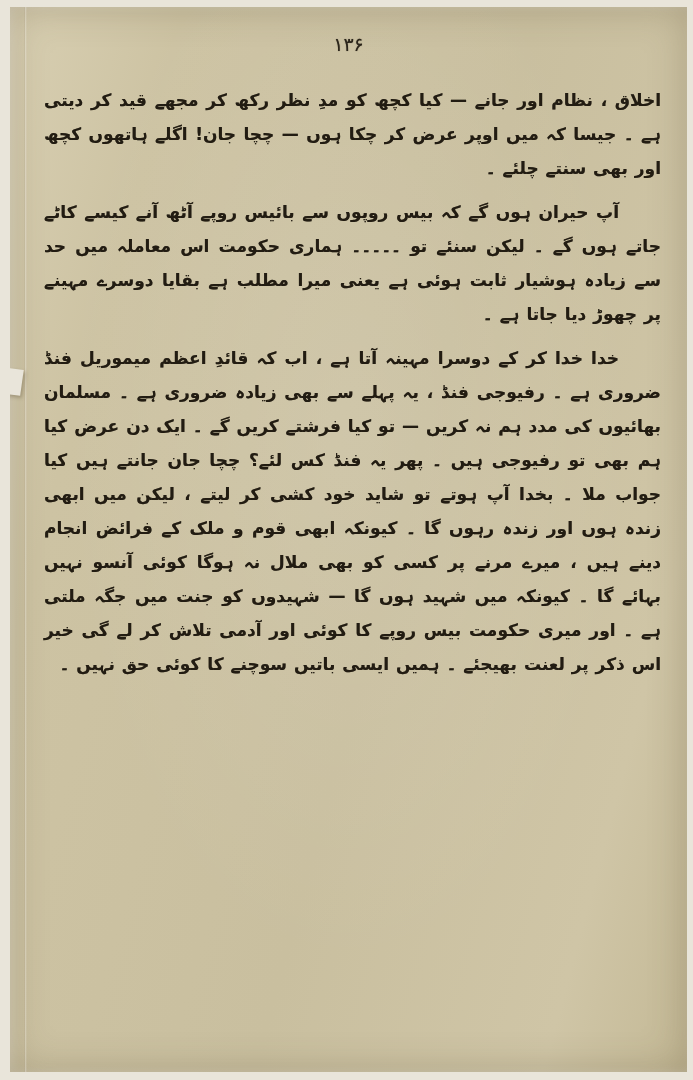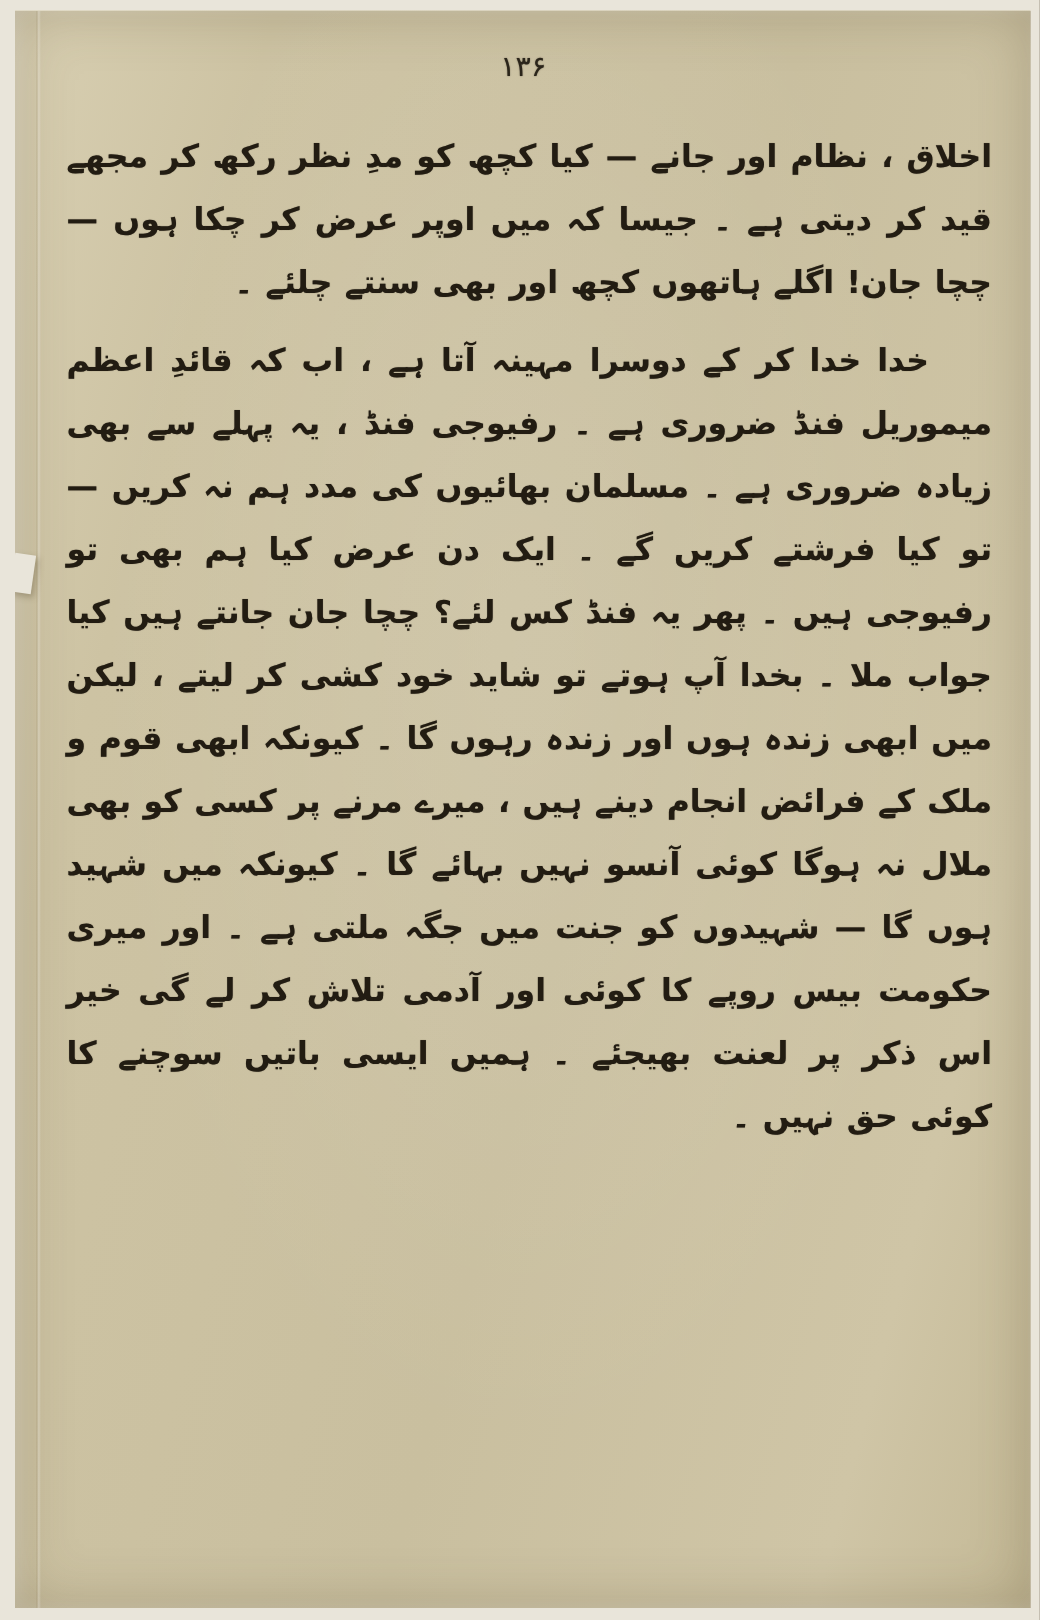--- a/index.html
+++ b/index.html
@@ -77,21 +77,21 @@
   
   .text-block {
     position: absolute;
     top: 76px;
     right: 26px;
     left: 34px;
     bottom: 40px;
     direction: rtl;
     color: #221c12;
     font-weight: bold;
-    font-size: 21px;
+    font-size: 17px;
     line-height: 2.0;
     text-align: justify;
     text-shadow: 0 0 0.6px rgba(34,28,18,0.55);
     word-spacing: 1px;
   }
 
   .para {
     margin: 0 0 10px 0;
   }
   .para.indent {
@@ -104,17 +104,18 @@
 </head>
 <body>
 
 <div class="scan-frame">
   <div class="paper">
 
     <div class="page-number">۱۳۶</div>
 
     <div class="text-block">
       <p class="para">اخلاق ، نظام اور جانے — کیا کچھ کو مدِ نظر رکھ کر مجھے قید کر دیتی ہے ۔ جیسا کہ میں اوپر عرض کر چکا ہوں — چچا جان! اگلے ہاتھوں کچھ اور بھی سنتے چلئے ۔</p>
+      <p class="para indent">آپ حیران ہوں گے کہ بیس روپوں سے بائیس روپے آٹھ آنے کیسے کاٹے جاتے ہوں گے ۔ لیکن سنئے تو ۔۔۔۔۔ ہماری حکومت اس معاملہ میں حد سے زیادہ ہوشیار ثابت ہوئی ہے یعنی میرا مطلب ہے بقایا دوسرے مہینے پر چھوڑ دیا جاتا ہے ۔</p>
       <p class="para indent">خدا خدا کر کے دوسرا مہینہ آتا ہے ، اب کہ قائدِ اعظم میموریل فنڈ ضروری ہے ۔ رفیوجی فنڈ ، یہ پہلے سے بھی زیادہ ضروری ہے ۔ مسلمان بھائیوں کی مدد ہم نہ کریں — تو کیا فرشتے کریں گے ۔ ایک دن عرض کیا ہم بھی تو رفیوجی ہیں ۔ پھر یہ فنڈ کس لئے؟ چچا جان جانتے ہیں کیا جواب ملا ۔ بخدا آپ ہوتے تو شاید خود کشی کر لیتے ، لیکن میں ابھی زندہ ہوں اور زندہ رہوں گا ۔ کیونکہ ابھی قوم و ملک کے فرائض انجام دینے ہیں ، میرے مرنے پر کسی کو بھی ملال نہ ہوگا کوئی آنسو نہیں بہائے گا ۔ کیونکہ میں شہید ہوں گا — شہیدوں کو جنت میں جگہ ملتی ہے ۔ اور میری حکومت بیس روپے کا کوئی اور آدمی تلاش کر لے گی خیر اس ذکر پر لعنت بھیجئے ۔ ہمیں ایسی باتیں سوچنے کا کوئی حق نہیں ۔</p>
     </div>
 
   </div>
 </div>
 
 </body></html>

